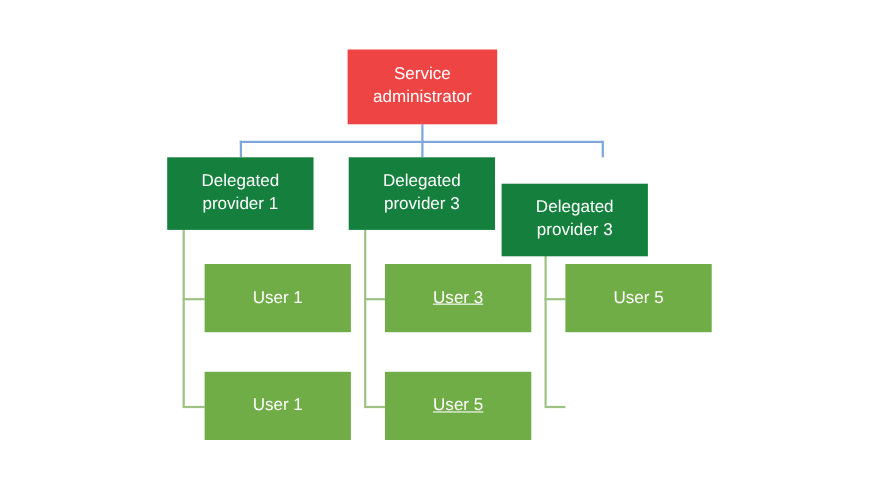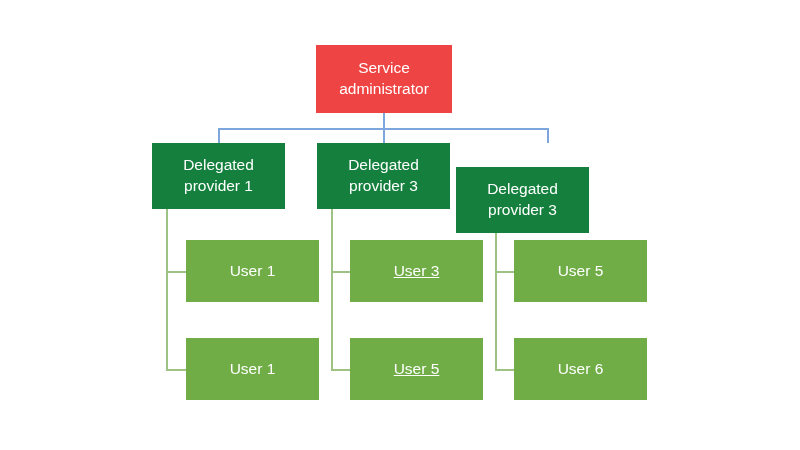--- a/index.html
+++ b/index.html
@@ -117,17 +117,14 @@
   </div>
   <div class="node user-node col-2 row-1">
     <span>User 3</span>
   </div>
   <div class="node user-node col-2 row-2">
     <span>User 5</span>
   </div>
   <div class="node user-node col-3 row-1">
     <span>User 5</span>
   </div>
-  <div class="node user-node col-3 row-2">
-    <span>User 6</span>
-  </div>
 
 </div>
 
 </body></html>

